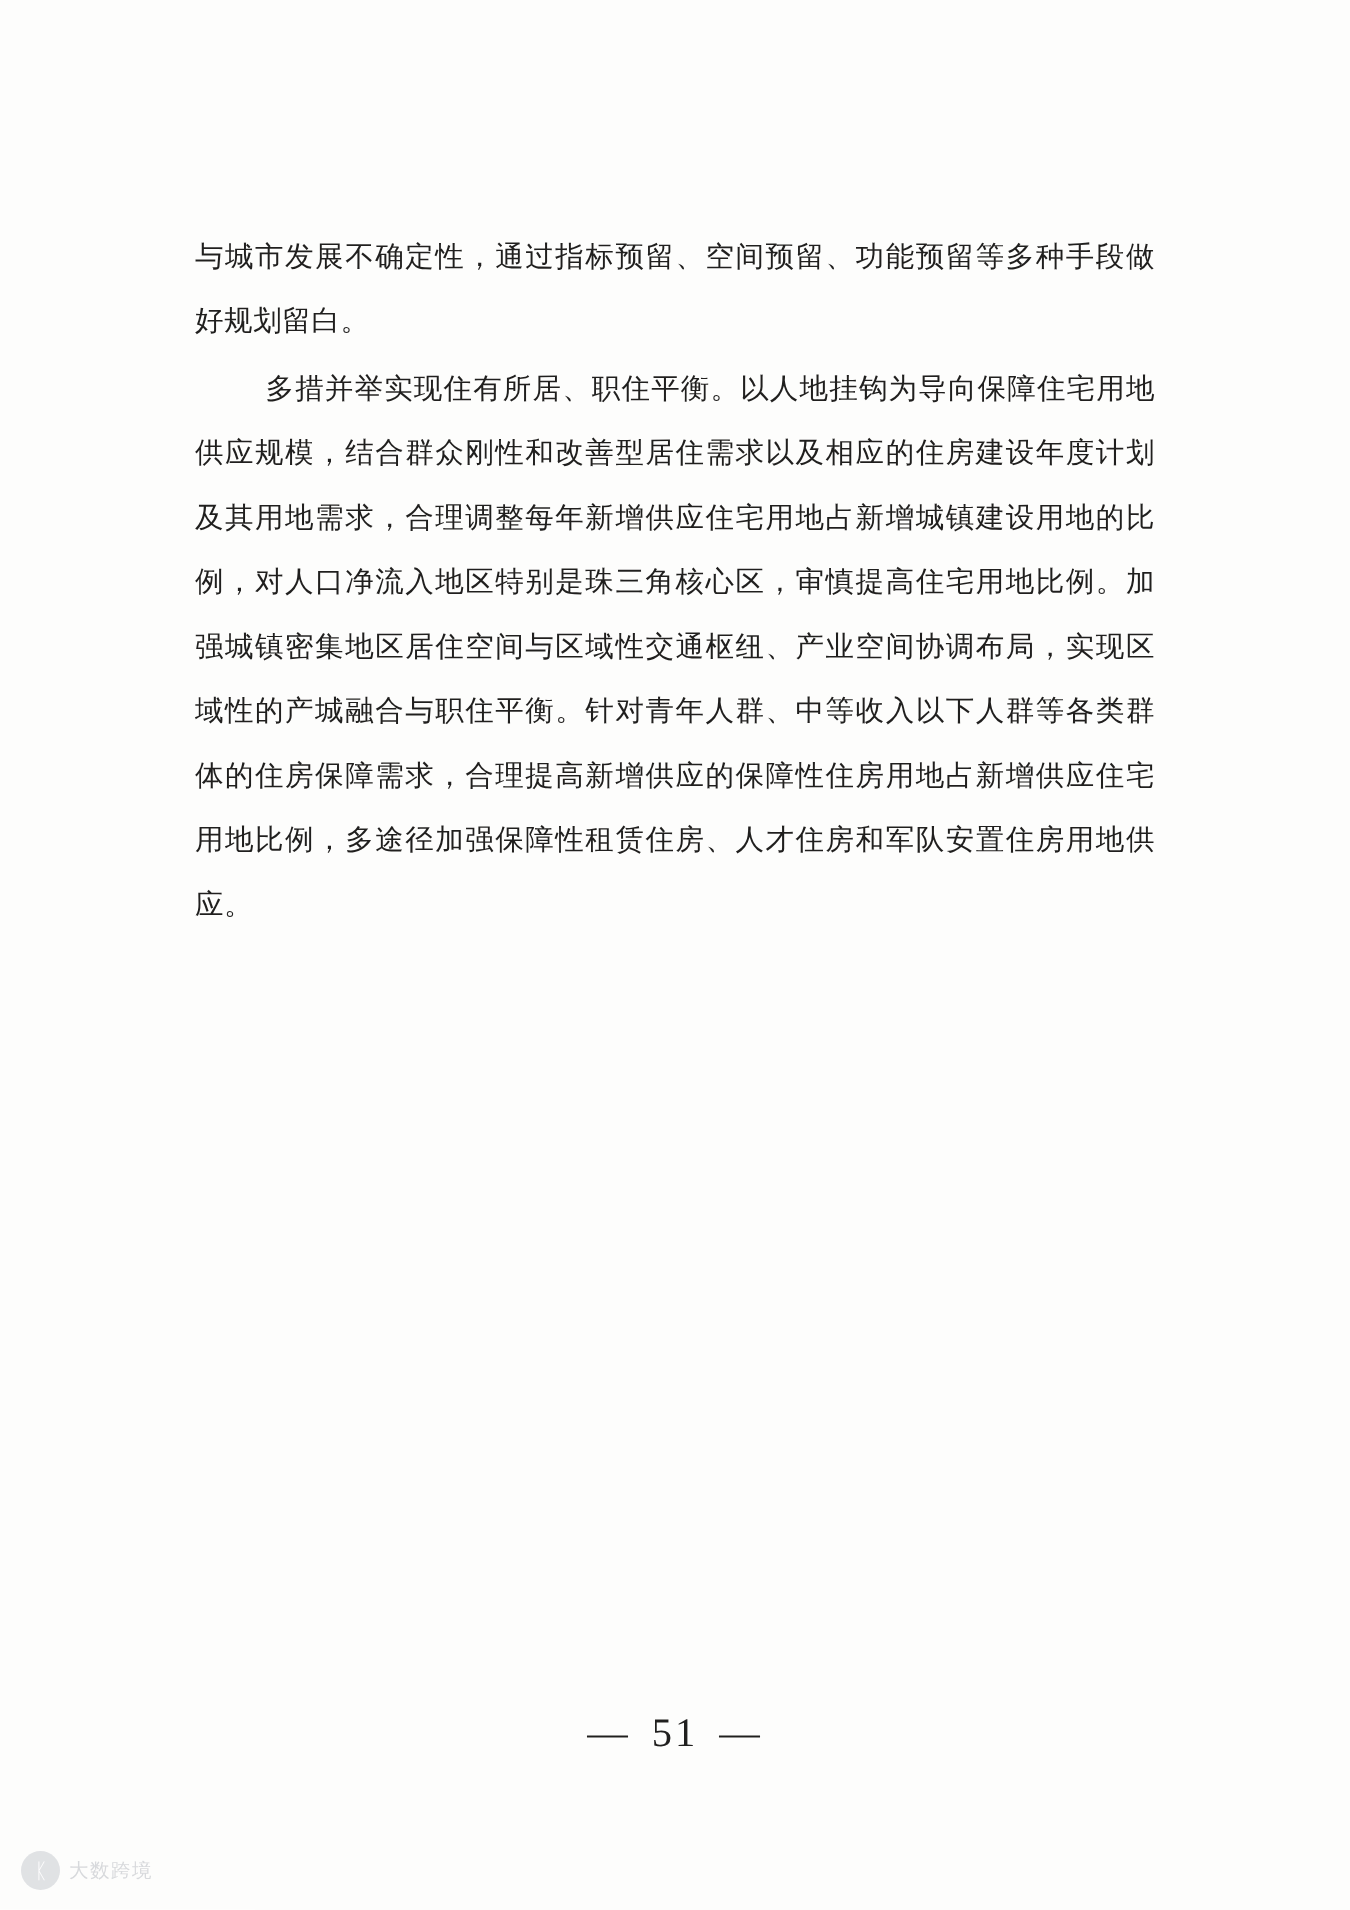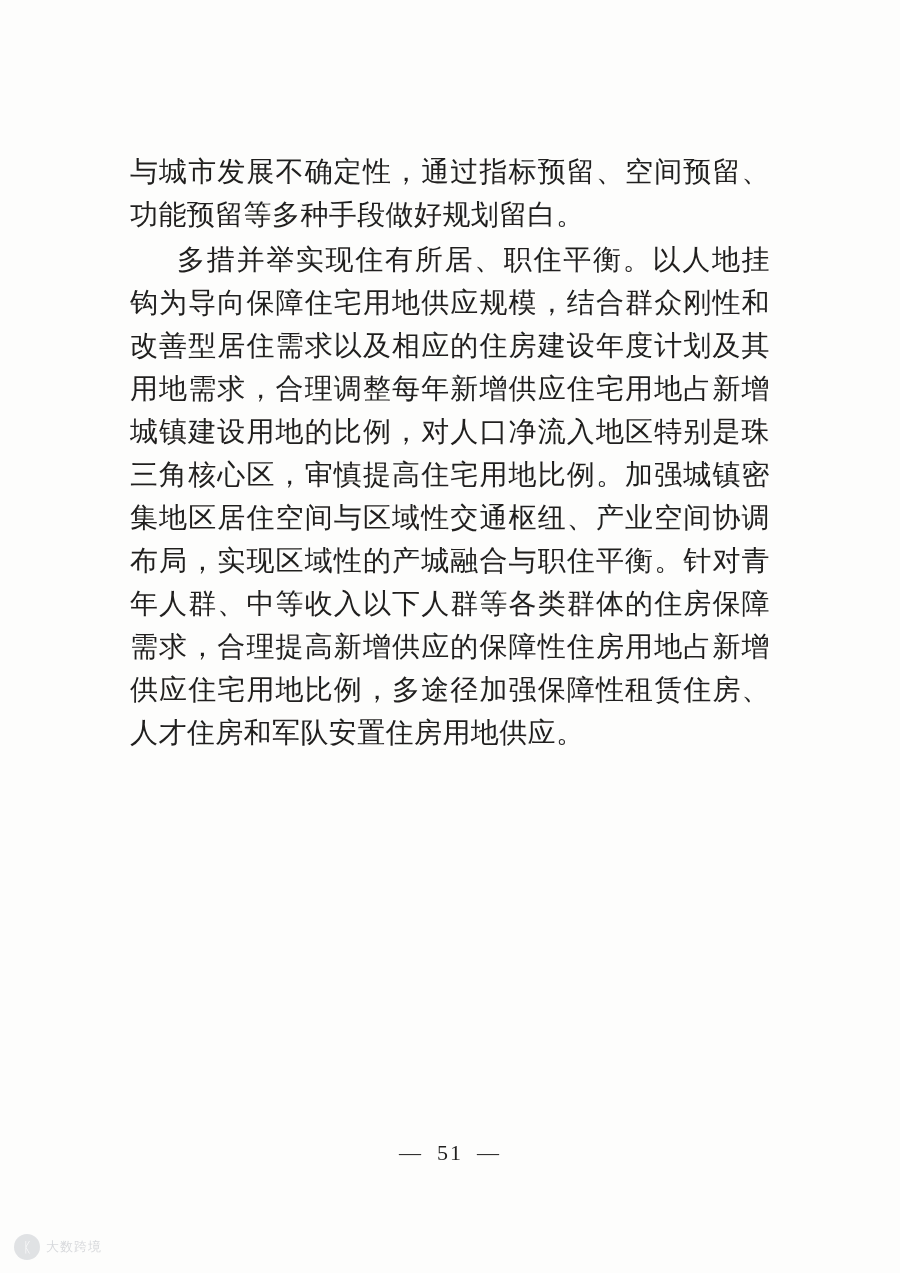--- a/index.html
+++ b/index.html
@@ -23,41 +23,41 @@
     height: 1273px;
     background: #fdfdfc;
   }
   .content {
     position: absolute;
     left: 130px;
     top: 150px;
     width: 640px;
   }
   .para {
-    font-size: 28px;
+    font-size: 19px;
     line-height: 43px;
     letter-spacing: 0.4px;
     text-align: justify;
     text-justify: inter-ideograph;
     margin: 0;
     color: #201f1e;
   }
   .para + .para {
     margin-top: 2px;
   }
   .indent {
     text-indent: 47px;
   }
   .page-number {
     position: absolute;
     left: 0;
     top: 1140px;
     width: 900px;
     text-align: center;
-    font-size: 22px;
+    font-size: 27px;
     letter-spacing: 2px;
     color: #201f1e;
   }
   .page-number .dash {
     display: inline-block;
     padding: 0 14px;
   }
   .watermark {
     position: absolute;
     left: 14px;

